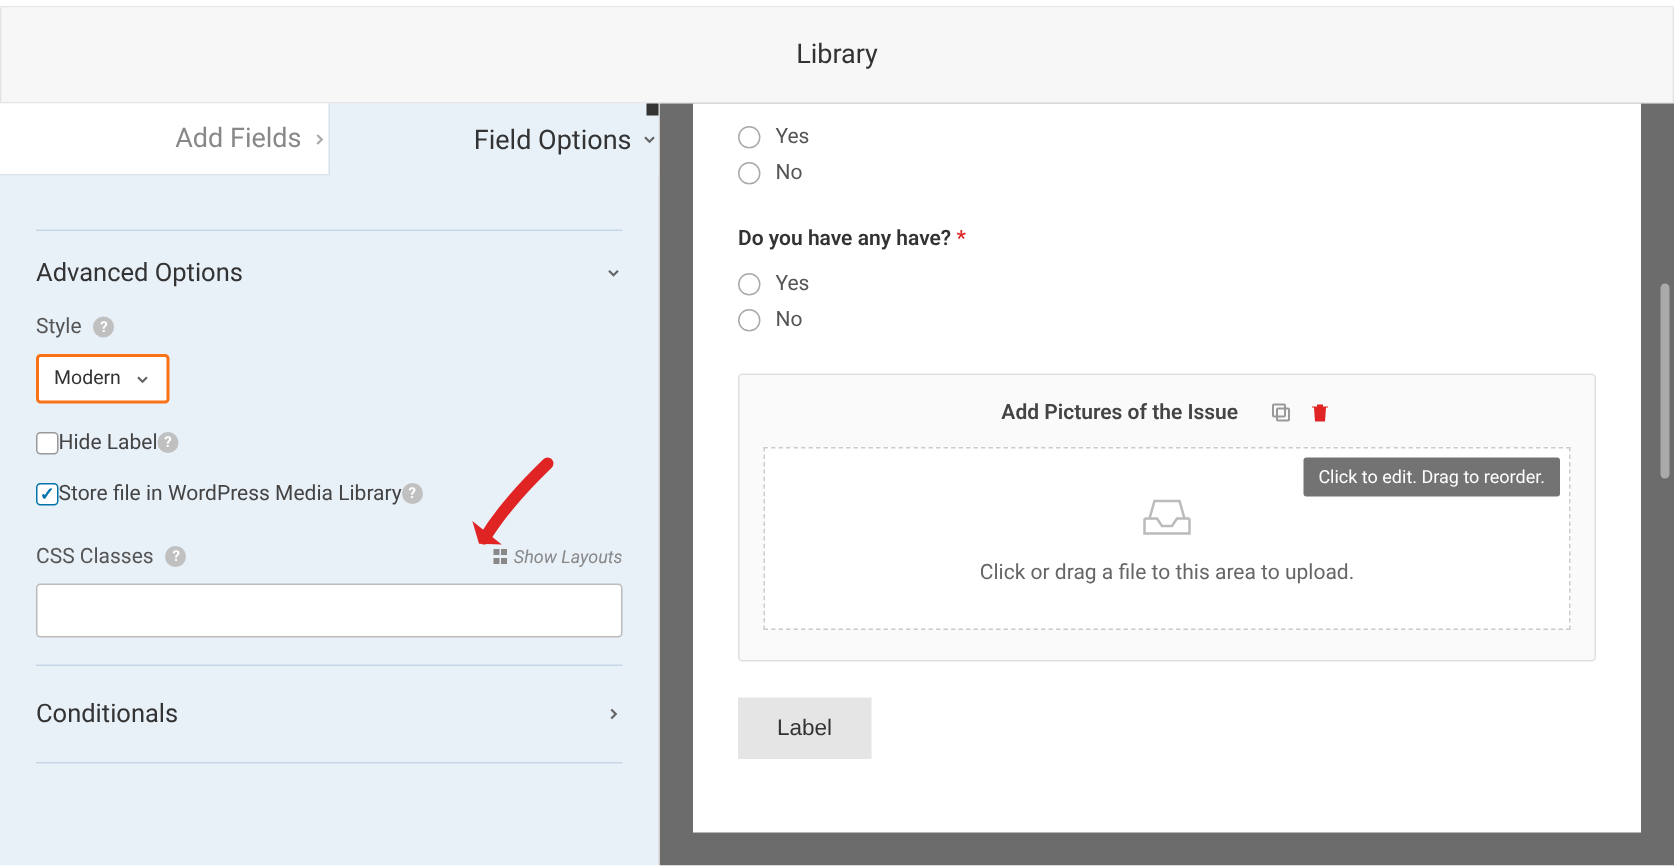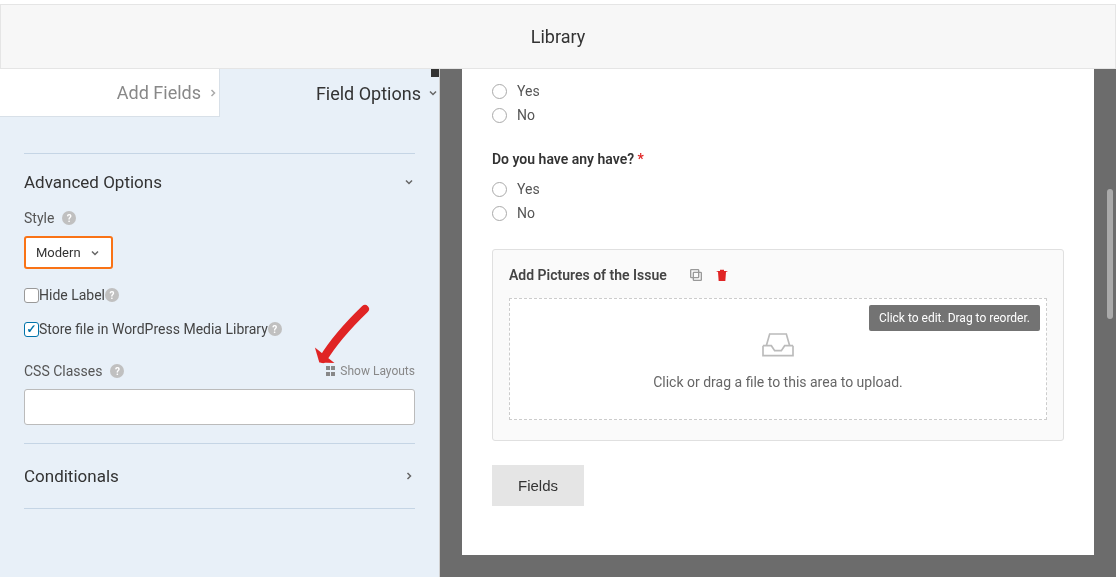--- a/index.html
+++ b/index.html
@@ -21,36 +21,36 @@
   .chev { width: 12px; height: 12px; display: inline-block; }
   .subsection { padding-top: 18px; }
   .label-row { display: flex; align-items: center; gap: 8px; margin-bottom: 10px; font-size: 14px; color: #555; }
   .help-icon { width: 14px; height: 14px; border-radius: 50%; background: #c0c0c0; color: #fff; font-size: 10px; display: inline-flex; align-items: center; justify-content: center; font-weight: bold; }
   .select-box { border: 2px solid #f97316; border-radius: 3px; background: #fff; padding: 7px 10px; display: inline-flex; align-items: center; gap: 8px; font-size: 13px; cursor: pointer; }
   .check-row { display: flex; align-items: center; margin-top: 18px; font-size: 14px; color: #444; }
   .check-box { width: 15px; height: 15px; border: 1px solid #999; border-radius: 3px; background: #fff; display: inline-flex; align-items: center; justify-content: center; }
   .check-box.checked { background: #fff; border-color: #0073aa; }
   .check-mark { color: #0073aa; font-size: 12px; font-weight: bold; line-height: 1; }
   .css-row { display: flex; justify-content: space-between; align-items: center; margin-top: 26px; }
-  .show-layouts { font-size: 12px; color: #888; display: flex; align-items: center; gap: 4px; cursor: pointer; }
+  .show-layouts { font-size: 12px; color: #888; display: flex; align-items: center; gap: 4px; cursor: pointer; font-style: italic; }
   .layout-icon { display: inline-flex; gap: 1px; flex-wrap: wrap; width: 10px; height: 10px; }
   .layout-icon span { width: 4px; height: 4px; background: #888; }
   .text-input { width: 100%; height: 36px; border: 1px solid #bbb; border-radius: 3px; background: #fff; margin-top: 10px; padding: 0 10px; }
   .arrow-svg { position: absolute; left: 305px; top: 232px; pointer-events: none; z-index: 10; }
   .scroll-indicator { position: absolute; right: 0; top: 0; width: 8px; height: 8px; background: #333; }
   .right-pane { flex: 1; background: #6c6c6c; padding: 0 22px 22px 22px; position: relative; }
   .right-scroll { position: absolute; right: 3px; top: 120px; width: 6px; height: 130px; background: #aaa; border-radius: 3px; }
   .form-canvas { background: #fff; height: 100%; padding: 14px 30px 30px 30px; overflow: hidden; }
   .radio-group { margin-bottom: 28px; }
   .form-q { font-size: 14px; font-weight: 600; color: #333; margin-bottom: 14px; }
   .req { color: #e02424; }
   .radio-row { display: flex; align-items: center; gap: 10px; margin-bottom: 8px; font-size: 14px; color: #555; }
   .radio-circle { width: 15px; height: 15px; border: 1px solid #aaa; border-radius: 50%; background: #fff; }
   .upload-field { border: 1px solid #e0e0e0; background: #fafafa; border-radius: 3px; padding: 16px 16px 20px 16px; margin-top: 4px; position: relative; }
-  .upload-header { display: flex; justify-content: flex-start; align-items: center; margin-bottom: 14px; gap: 21px; }
+  .upload-header { display: flex; justify-content: center; align-items: center; margin-bottom: 14px; gap: 21px; }
   .upload-title { font-size: 14px; font-weight: 600; color: #444; }
   .upload-icons { display: flex; gap: 10px; align-items: center; }
   .dup-icon { width: 16px; height: 16px; color: #999; cursor: pointer; }
   .del-icon { width: 16px; height: 18px; color: #e02424; cursor: pointer; }
   .dropzone { border: 1px dashed #ccc; background: #fff; height: 122px; display: flex; flex-direction: column; align-items: center; justify-content: center; gap: 14px; position: relative; }
   .dz-icon { width: 40px; height: 32px; color: #bbb; }
   .dz-text { font-size: 14px; color: #666; }
   .tooltip-hint { position: absolute; right: 6px; top: 6px; background: #737373; color: #fff; font-size: 12px; padding: 6px 10px; border-radius: 2px; }
   .submit-btn { margin-top: 24px; background: #e5e5e5; border: none; padding: 12px 26px; font-size: 15px; color: #333; cursor: pointer; }
 </style>
@@ -197,16 +197,16 @@
           <div class="tooltip-hint">Click to edit. Drag to reorder.</div>
           <svg class="dz-icon" viewBox="0 0 48 36" fill="none" stroke="currentColor" stroke-width="2">
             <path d="M6 20 L6 32 L42 32 L42 20"></path>
             <path d="M6 20 L16 20 L20 26 L28 26 L32 20 L42 20"></path>
             <path d="M10 20 L14 6 L34 6 L38 20"></path>
           </svg>
           <div class="dz-text">Click or drag a file to this area to upload.</div>
         </div>
       </div>
 
-      <button class="submit-btn">Fields</button>
+      <button class="submit-btn">Label</button>
     </div>
   </div>
 </div>
 
 </body></html>

